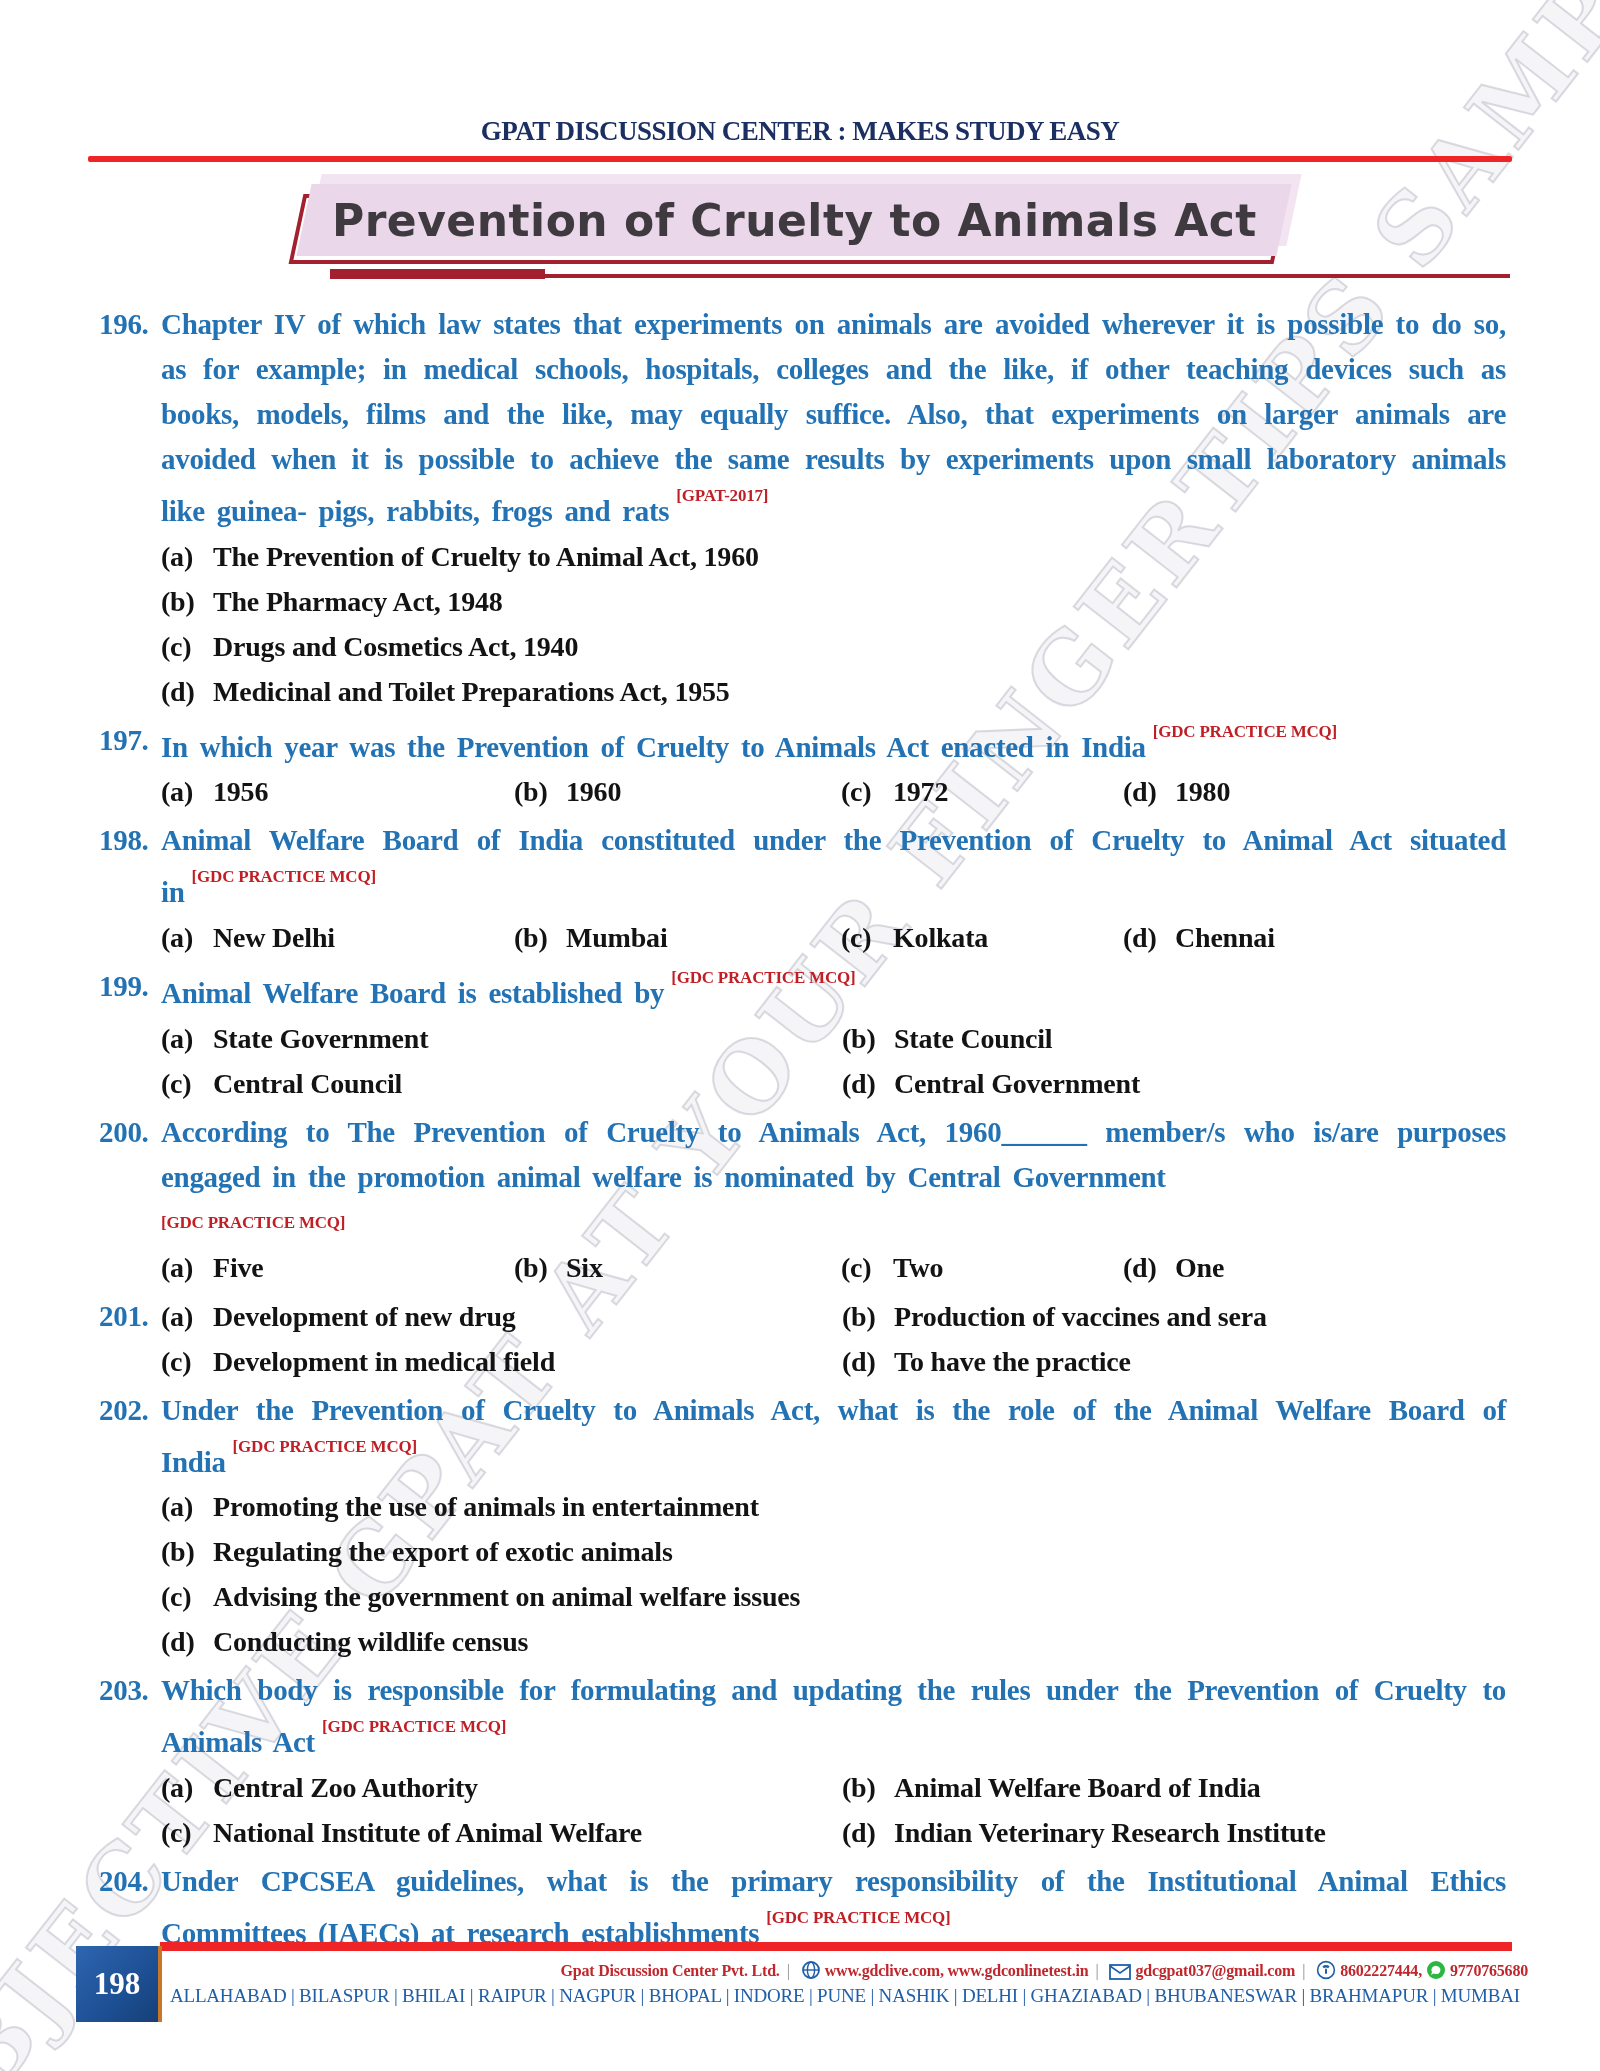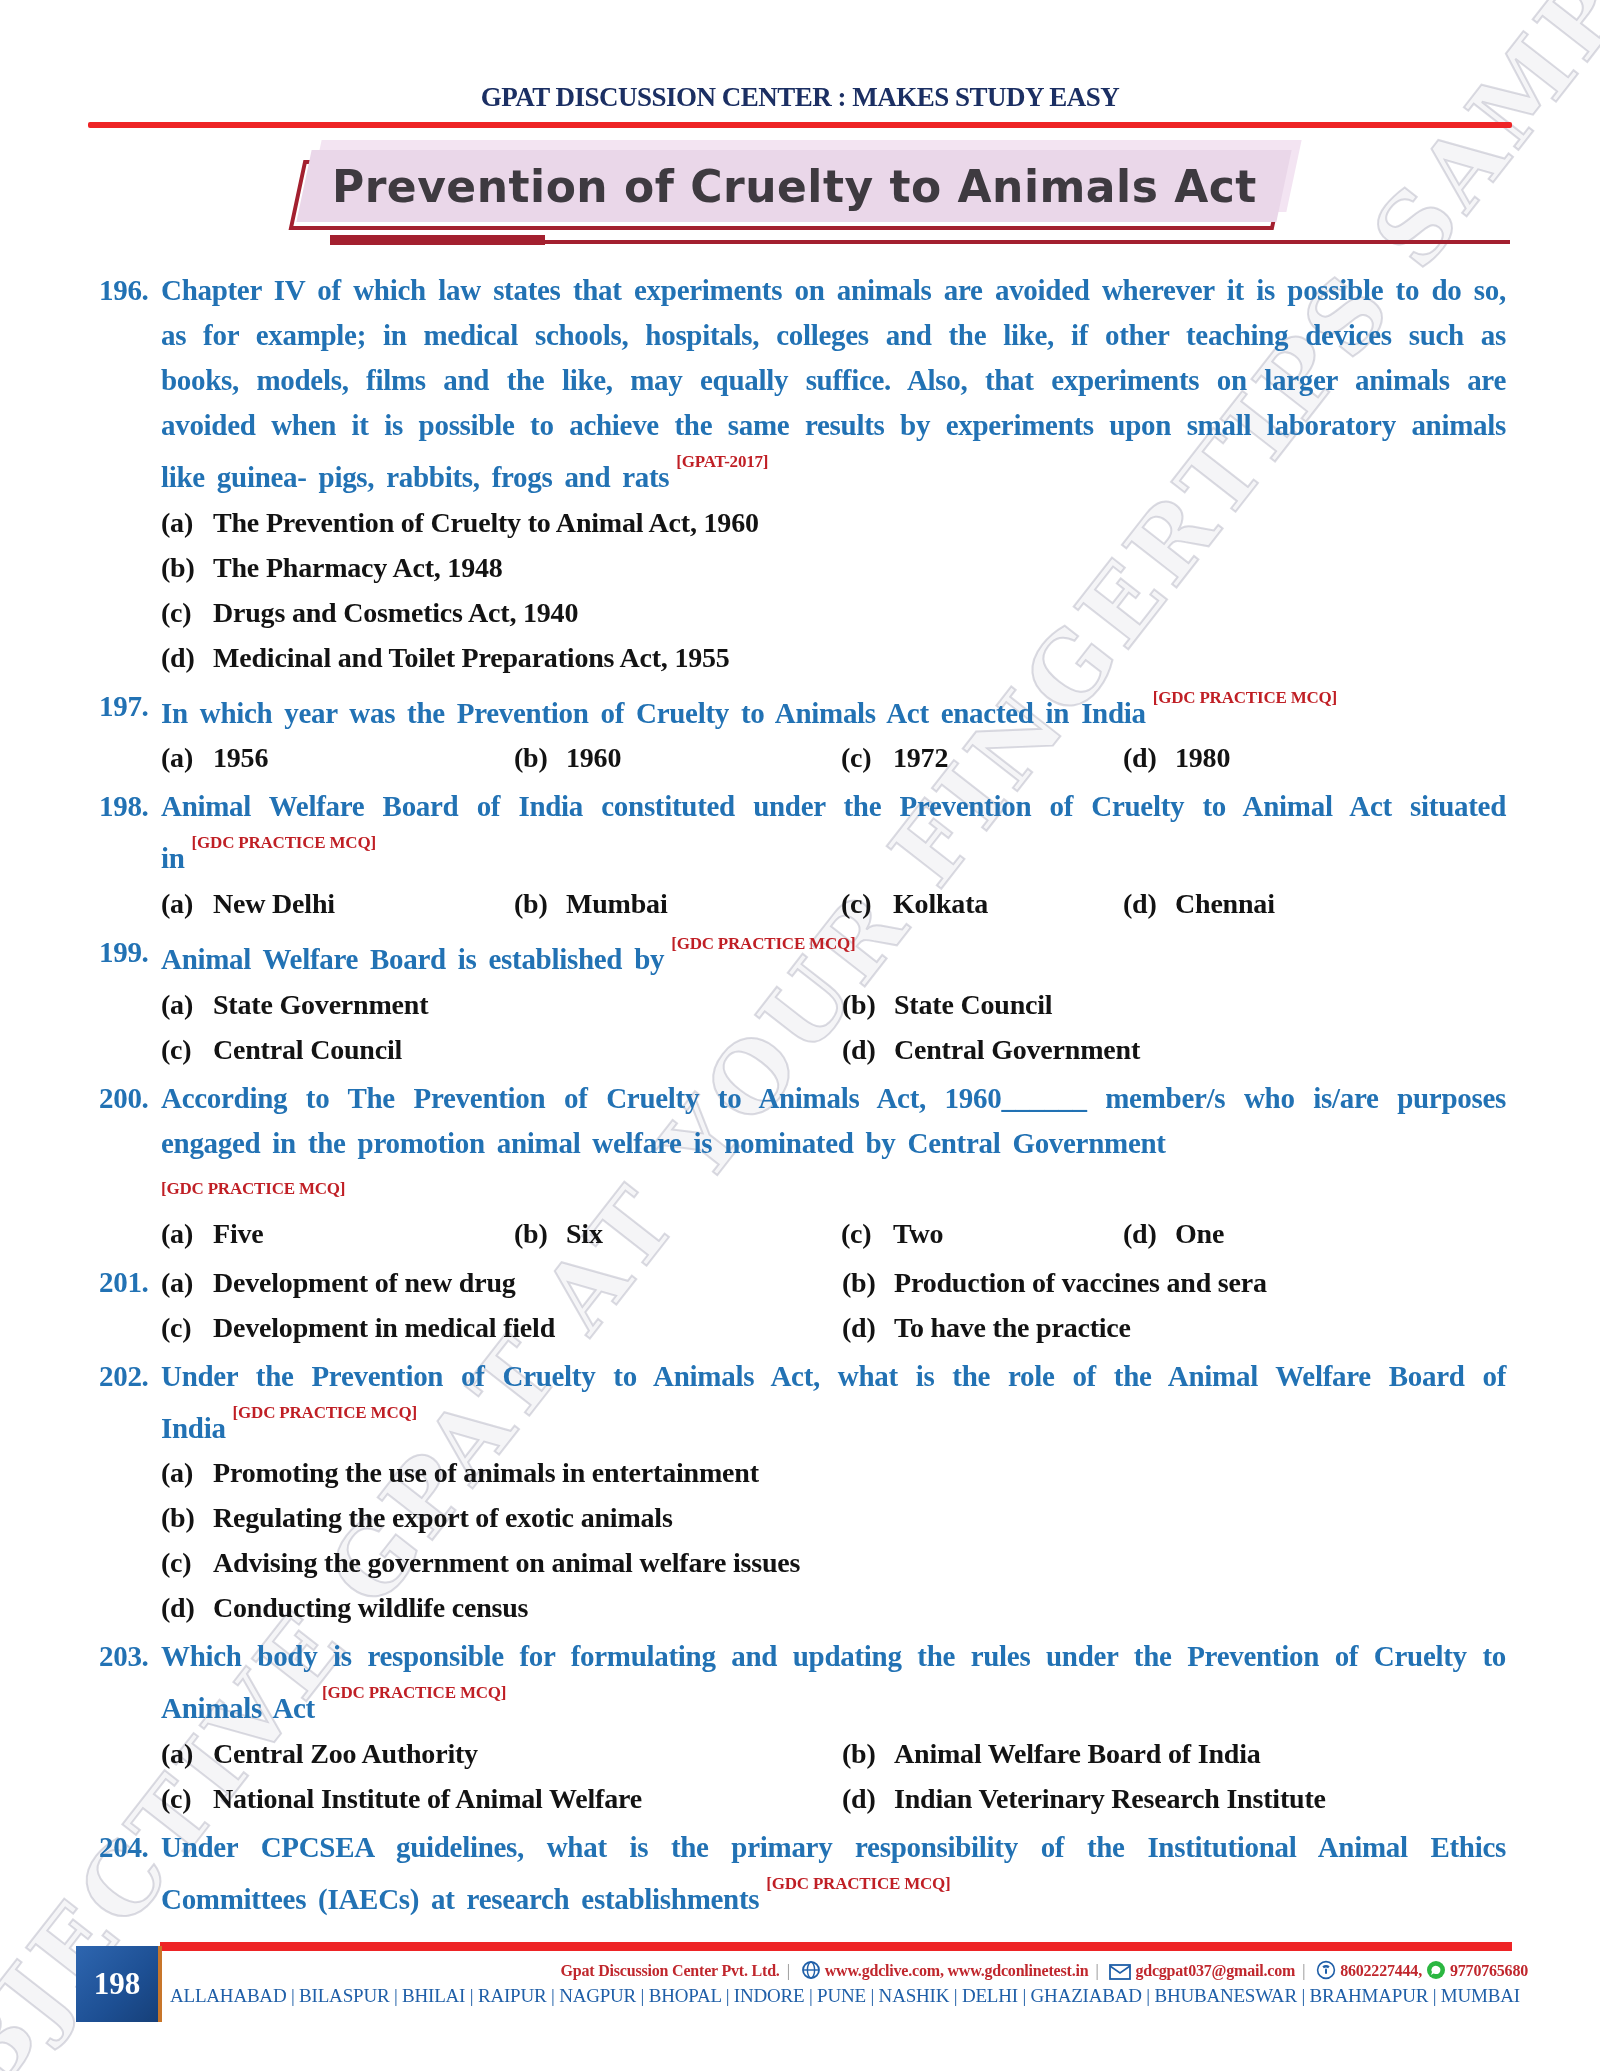--- a/index.html
+++ b/index.html
@@ -15,21 +15,21 @@
     transform:translate(-50%,-50%) rotate(-52deg);
     font-family:"DejaVu Serif",serif;
     font-size:95px; font-weight:bold; white-space:nowrap;
     color:rgba(200,200,212,0.18);
     -webkit-text-stroke:2px rgba(160,160,178,0.38);
     letter-spacing:6px; z-index:0; pointer-events:none;
   }
   .content { position:relative; z-index:1; }
   
   .hdr {
-    padding-top:82px; text-align:center;
+    padding-top:116px; text-align:center;
     font-size:27px; font-weight:bold; letter-spacing:-0.5px;
     color:#1b2f63;
   }
   .hdr-rule {
     margin:9px 88px 0 88px; height:6px; background:#ee2426; border-radius:2px;
   }
   
   .banner-wrap { position:relative; width:1000px; margin:20px auto 0 auto; height:86px; }
   .banner-shadow {
     position:absolute; left:14px; top:-8px; width:980px; height:72px;

